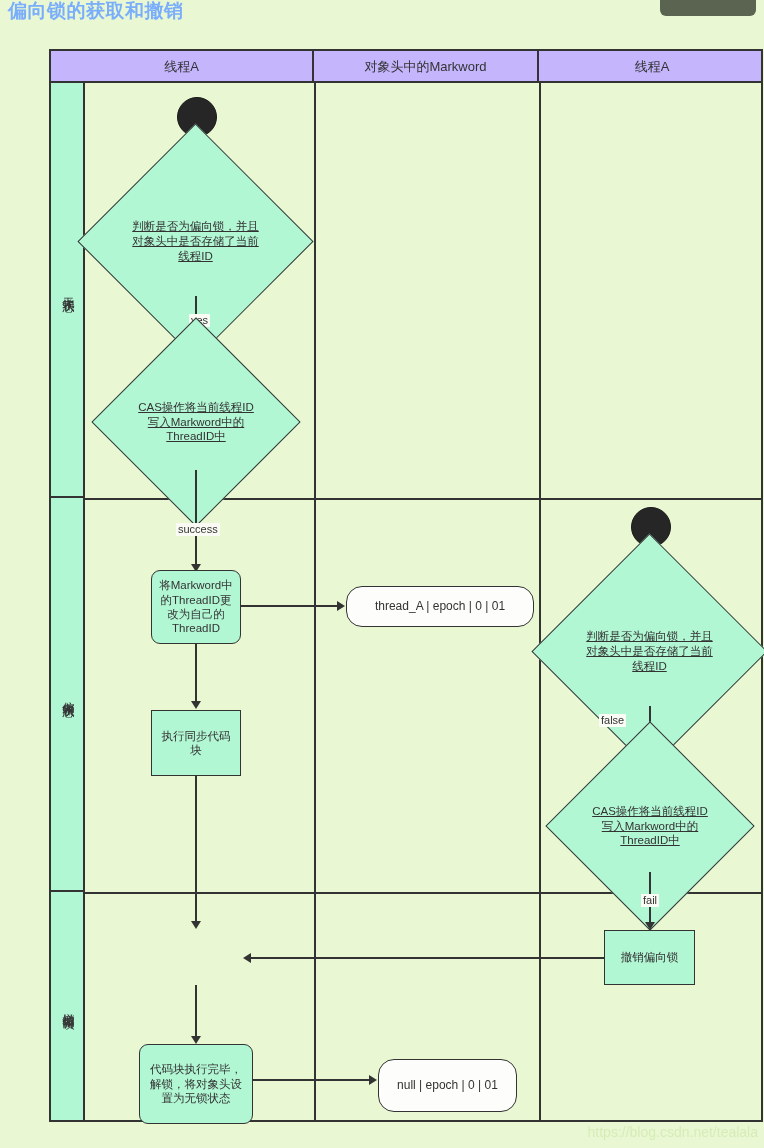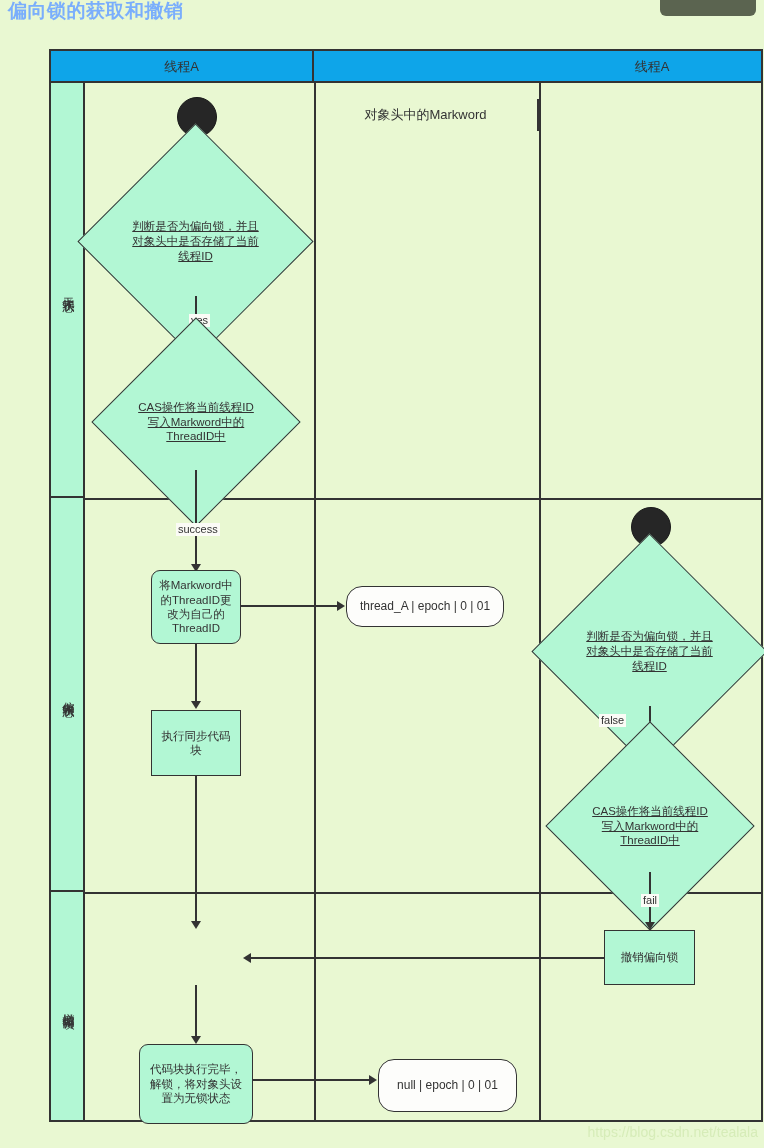--- a/index.html
+++ b/index.html
@@ -24,28 +24,28 @@
     font-size:19px;font-weight:bold;color:#7aaefc;
     letter-spacing:.5px;white-space:nowrap;
   }
 
   
   .lane-table{
     position:absolute;left:49px;top:49px;
     width:714px;height:1073px;
     border:2px solid #333;box-sizing:border-box;
   }
-  .hdr-row{position:absolute;left:0;top:0;right:0;height:32px;background:#0ea5e9;
+  .hdr-row{position:absolute;left:0;top:0;right:0;height:32px;background:#c4b5fd;
            border-bottom:2px solid #333;box-sizing:border-box;}
   .hdr-cell{
     position:absolute;top:0;height:32px;line-height:32px;
     text-align:center;font-size:13px;color:#333;box-sizing:border-box;
   }
   .hdr-cell.c1{left:0;width:263px;border-right:2px solid #333;}
-  .hdr-cell.c2{left:263px;width:225px;border-right:2px solid #333;margin-top:48px;}
+  .hdr-cell.c2{left:263px;width:225px;border-right:2px solid #333;}
   .hdr-cell.c3{left:488px;width:226px;}
 
   
   .lane-label-col{
     position:absolute;left:0;top:32px;width:34px;bottom:0;
     background:#b2f7d4;border-right:2px solid #333;box-sizing:border-box;
   }
   .lane-label{
     position:absolute;left:0;width:34px;
     display:flex;align-items:center;justify-content:center;
@@ -175,21 +175,21 @@
   </div>
 
   <div class="vline" style="left:195px;top:470px;height:100px;"></div>
   <div class="edge-label" style="left:176px;top:523px;">success</div>
   <div class="arrow-d" style="left:191px;top:564px;"></div>
 
   <div class="node round" style="left:151px;top:570px;width:90px;height:74px;">
     <span style="padding:0 6px;">将Markword中的ThreadID更改为自己的ThreadID</span>
   </div>
 
-  <div class="node stadium" style="left:346px;top:586px;width:158px;height:41px;align-items:center;">
+  <div class="node stadium" style="left:346px;top:586px;width:188px;height:41px;align-items:center;">
     <span>thread_A | epoch | 0 |  01</span>
   </div>
   <div class="hline" style="left:241px;top:605px;width:97px;"></div>
   <div class="arrow-r" style="left:337px;top:601px;"></div>
 
   <div class="vline" style="left:195px;top:644px;height:62px;"></div>
   <div class="arrow-d" style="left:191px;top:701px;"></div>
 
   <div class="node rect" style="left:151px;top:710px;width:90px;height:66px;">
     <span style="padding:0 6px;">执行同步代码块</span>

